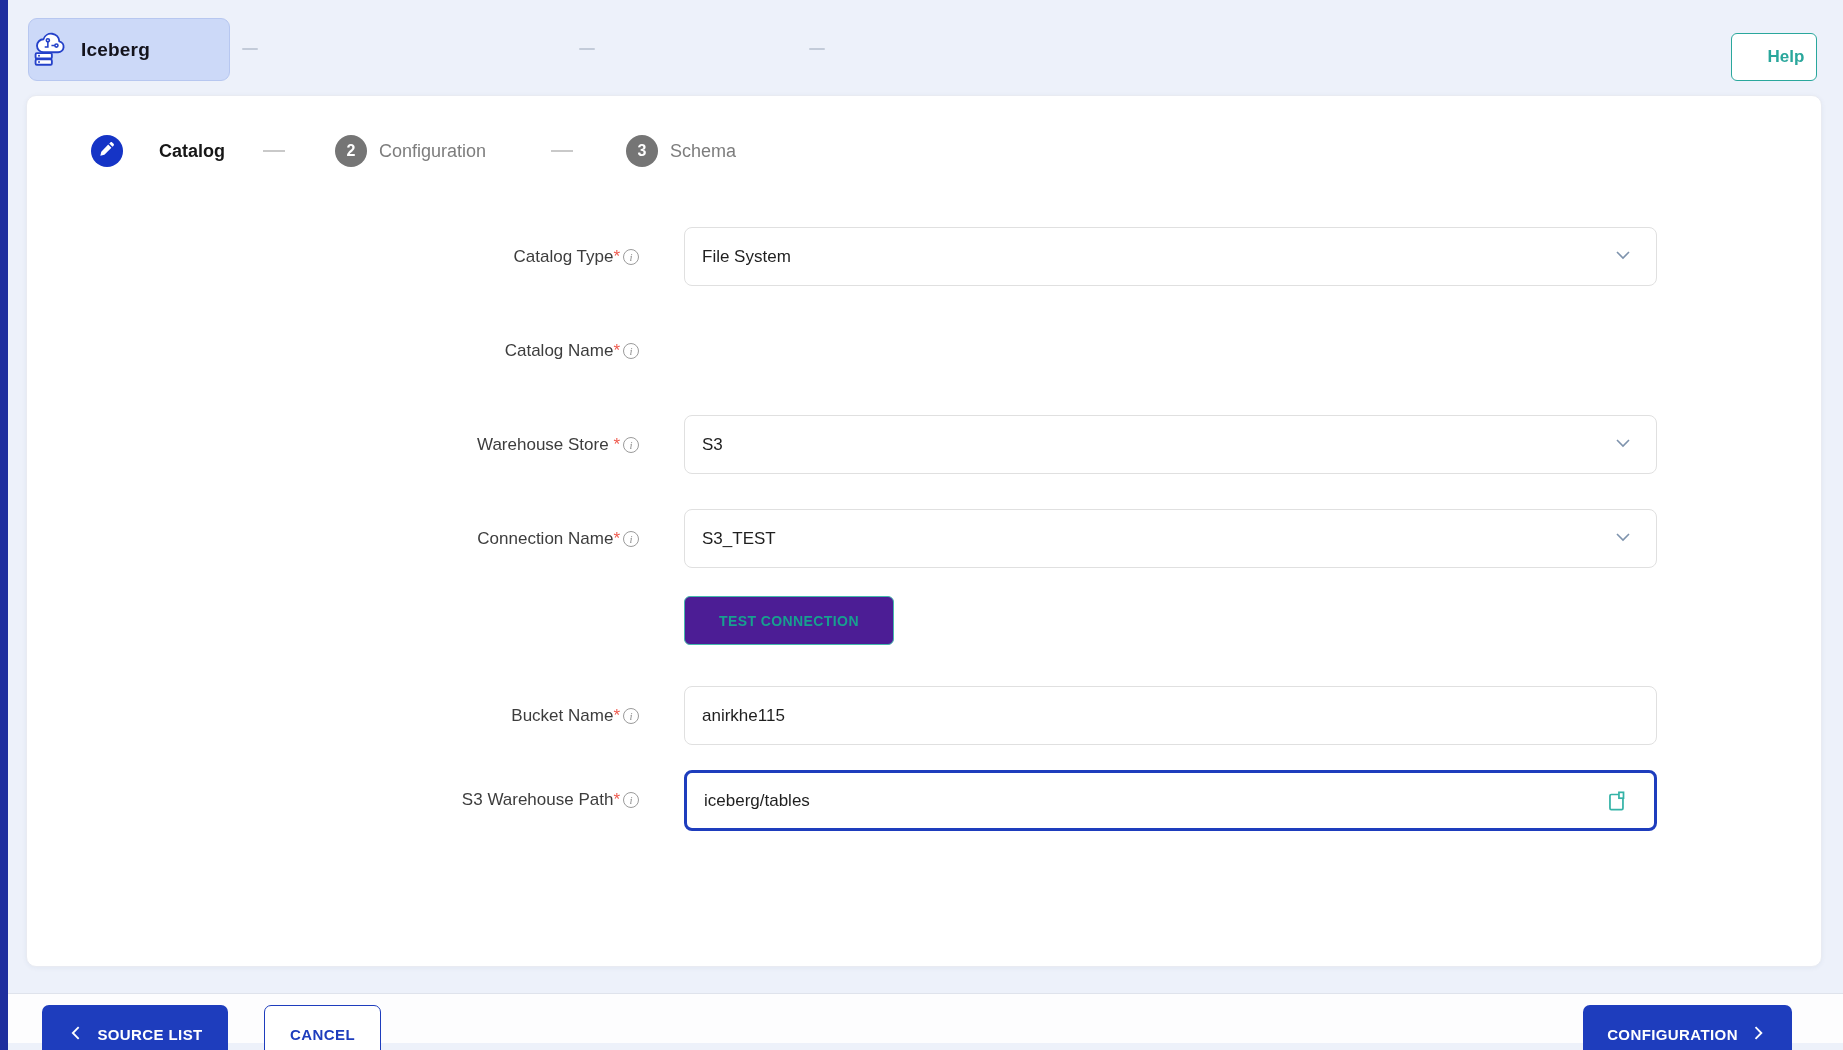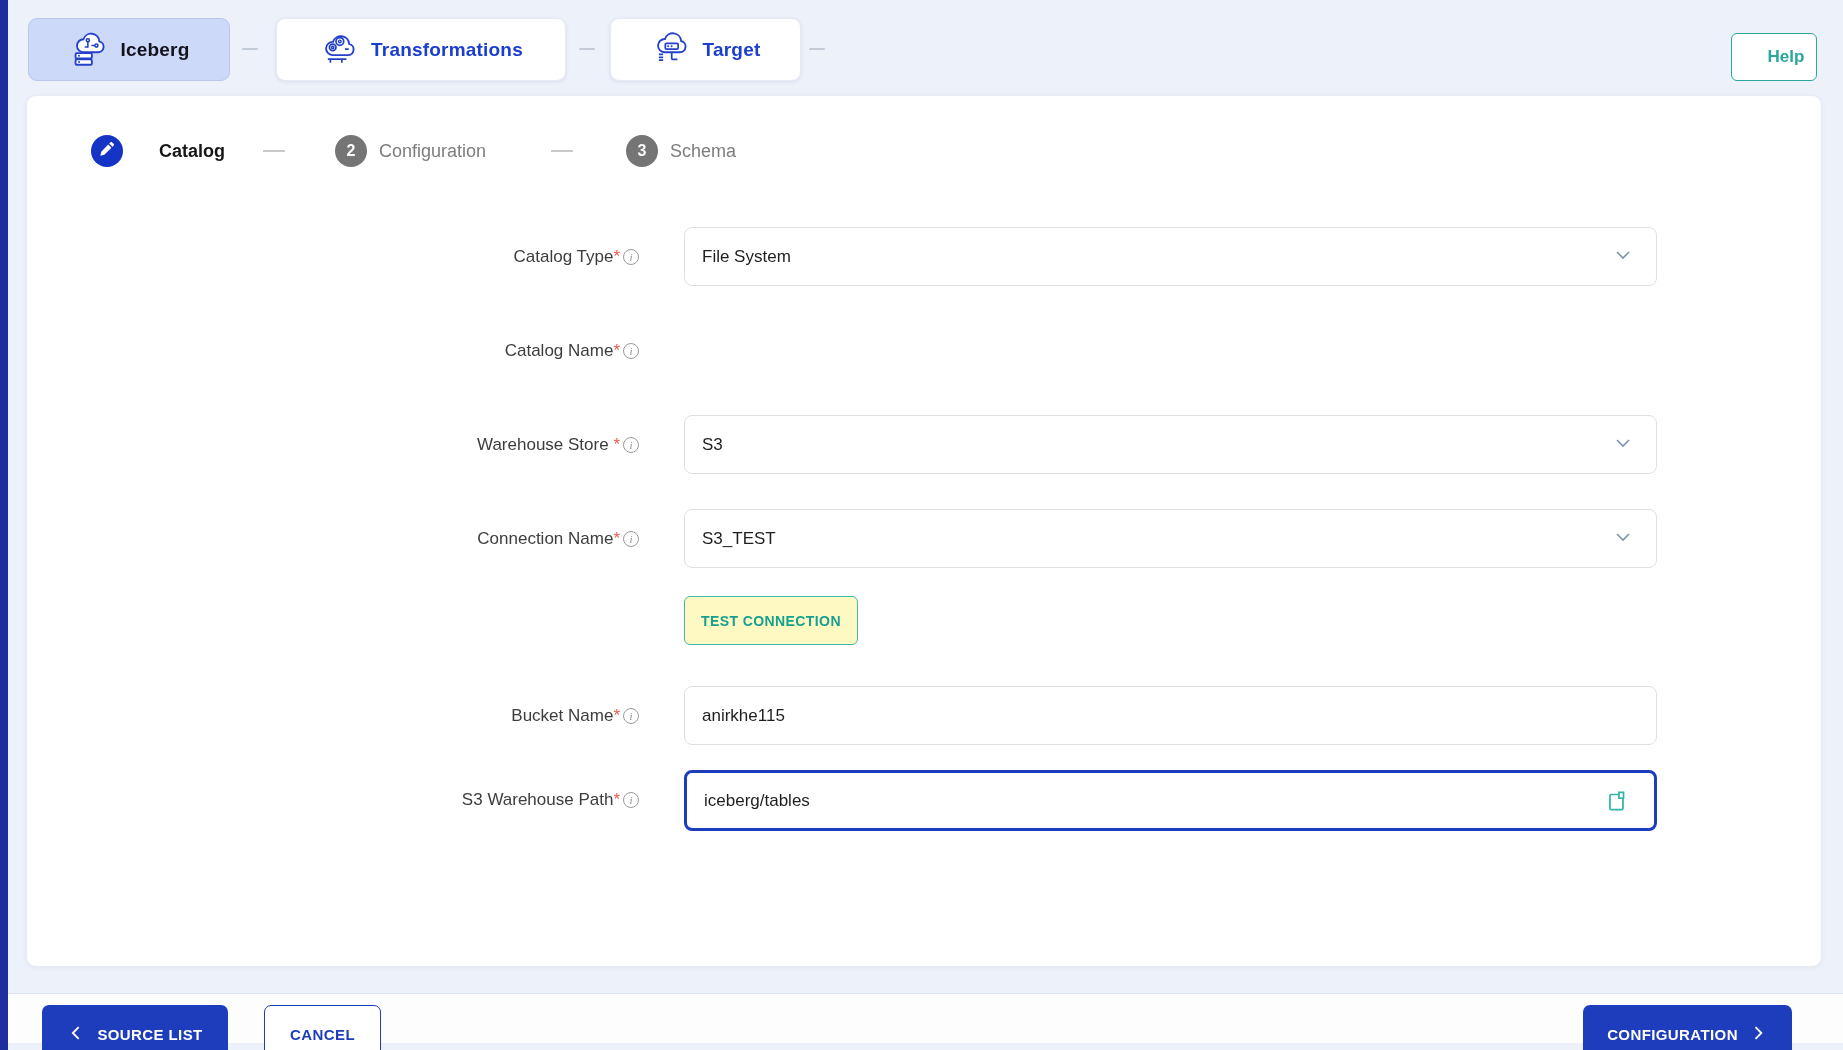--- a/index.html
+++ b/index.html
@@ -5,21 +5,21 @@
   * { margin:0; padding:0; box-sizing:border-box; }
   html,body { width:1843px; height:1050px; }
   body { font-family:"Liberation Sans", sans-serif; background:#edf1fa; overflow:hidden; }
   #app { position:relative; width:1843px; height:1050px; background:#edf1fa; overflow:hidden; }
 
   
   .left-stripe { position:absolute; left:0; top:0; width:8px; height:1050px; background:#1e2e9e; z-index:30; }
 
   
   .tab { position:absolute; top:18px; height:63px; background:#fff; border:1px solid #e7e9f2;
-         border-radius:9px; display:flex; align-items:center; justify-content:center; gap:12px;
+         border-radius:9px; display:flex; align-items:center; gap:12px;
          box-shadow:0 1px 4px rgba(30,50,120,.10); cursor:pointer; }
   .tab .tab-label { font-size:19px; font-weight:bold; color:#1a3ed0; letter-spacing:.2px; }
   .tab.active { background:#ccd9f8; border:1px solid #b7c7f0; box-shadow:none; }
   .tab.active .tab-label { color:#13131c; }
   .tab-dash { position:absolute; top:48px; height:2px; background:#c3cbd9; border-radius:1px; }
 
   .help-btn { position:absolute; left:1731px; top:33px; width:86px; height:48px; background:#fff;
               border:1.5px solid #2aa79c; border-radius:6px; color:#2aa79c; font-size:17px; font-weight:bold;
               display:flex; align-items:center; justify-content:center; cursor:pointer;padding-left:24px; }
 
@@ -50,21 +50,21 @@
   .field { position:absolute; left:657px; top:0; width:973px; height:59px; background:#fff;
            border:1px solid #e0e0e0; border-radius:8px; display:flex; align-items:center; }
   .field .value { padding-left:17px; font-size:17px; color:#1f1f1f; }
   .field.focused { border:3px solid #1e3dbd; height:61px; }
   .chevron-down { position:absolute; right:22px; top:50%; transform:translateY(-50%); }
   .copy-btn { position:absolute; right:24px; top:50%; transform:translateY(-50%); cursor:pointer;
               display:flex; align-items:center; justify-content:center; }
   input.text-input { border:none; outline:none; width:80%; padding-left:17px; font-size:17px; color:#1f1f1f;
                      font-family:"Liberation Sans", sans-serif; background:transparent; }
 
-  .test-conn-btn { position:absolute; left:657px; top:595px; width:174px; height:49px; background:#fef9c3;
+  .test-conn-btn { position:absolute; left:657px; top:595px; width:210px; height:49px; background:#4c1d95;
                    border:1.5px solid #44b8ac; border-radius:6px; color:#17a08f; font-size:14px;
                    font-weight:bold; letter-spacing:.4px; display:flex; align-items:center;
                    justify-content:center; cursor:pointer; }
 
   
   .footer { position:absolute; left:0; top:993px; width:1843px; height:50px; background:#fdfdfe;
             border-top:1px solid #dfe3ec; z-index:20; }
   .btn { position:absolute; top:11px; height:58px; border-radius:7px; display:flex; align-items:center;
          justify-content:center; gap:10px; font-size:15px; font-weight:bold; letter-spacing:.4px; cursor:pointer; }
   .btn.primary { background:#1e3dbd; color:#fff; border:none; }
@@ -89,47 +89,22 @@
         <rect x="4.6" y="17.6" width="11.4" height="3.7" rx="0.9" stroke="#2441c9" stroke-width="1.3" fill="#fff"></rect>
         <rect x="4.6" y="22" width="11.4" height="3.7" rx="0.9" stroke="#2441c9" stroke-width="1.3" fill="#fff"></rect>
         <circle cx="7" cy="19.4" r="0.7" fill="#2441c9"></circle>
           <circle cx="7" cy="23.8" r="0.7" fill="#2441c9"></circle>
       </svg>
     </span>
     <span class="tab-label">Iceberg</span>
   </div>
   <div class="tab-dash" style="left:242px; width:16px;"></div>
 
-  <div class="tab" style="left:276px; width:290px;">
-    <span>
-      <svg width="40" height="40" viewBox="0 0 28 28" fill="none">
-        <path d="M9.4 19h10.8a4 4 0 0 0 .9-7.9 5.8 5.8 0 0 0-11.3-1.4A4.3 4.3 0 0 0 9.4 19z" stroke="#2441c9" stroke-width="1.3" fill="#fff"></path>
-        <circle cx="14.6" cy="9.4" r="2.7" stroke="#2441c9" stroke-width="1.2" fill="#fff"></circle>
-        <circle cx="14.6" cy="9.4" r="0.9" stroke="#2441c9" stroke-width="1"></circle>
-        <circle cx="9.6" cy="13.6" r="2.3" stroke="#2441c9" stroke-width="1.2" fill="#fff"></circle>
-        <circle cx="9.6" cy="13.6" r="0.8" stroke="#2441c9" stroke-width="1"></circle>
-        <path d="M18.2 14.8h2.6M6.2 21.8h13M8 21.8v2.6m8-2.6v2.6" stroke="#2441c9" stroke-width="1.2"></path>
-      </svg>
-    </span>
-    <span class="tab-label">Transformations</span>
-  </div>
   <div class="tab-dash" style="left:579px; width:16px;"></div>
 
-  <div class="tab" style="left:610px; width:191px;">
-    <span>
-      <svg width="40" height="40" viewBox="0 0 28 28" fill="none">
-        <path d="M9.4 17h10.8a4 4 0 0 0 .9-7.9A5.8 5.8 0 0 0 9.8 7.7 4.3 4.3 0 0 0 9.4 17z" stroke="#2441c9" stroke-width="1.3" fill="#fff"></path>
-        <rect x="10" y="10.8" width="9" height="4" rx="0.8" stroke="#2441c9" stroke-width="1.2" fill="#fff"></rect>
-        <circle cx="12" cy="12.8" r="0.7" fill="#2441c9"></circle>
-          <circle cx="14.4" cy="12.8" r="0.7" fill="#2441c9"></circle>
-        <path d="M14.5 17v5M5.5 18.5h3m-3 2h3m-3 2h3M14.5 22h4" stroke="#2441c9" stroke-width="1.2"></path>
-      </svg>
-    </span>
-    <span class="tab-label">Target</span>
-  </div>
   <div class="tab-dash" style="left:809px; width:16px;"></div>
 
 
   <div class="help-btn">
     <span>Help</span>
   </div>
 
   <div class="card">
 
     <div class="step-circle active" style="left:64px;">

